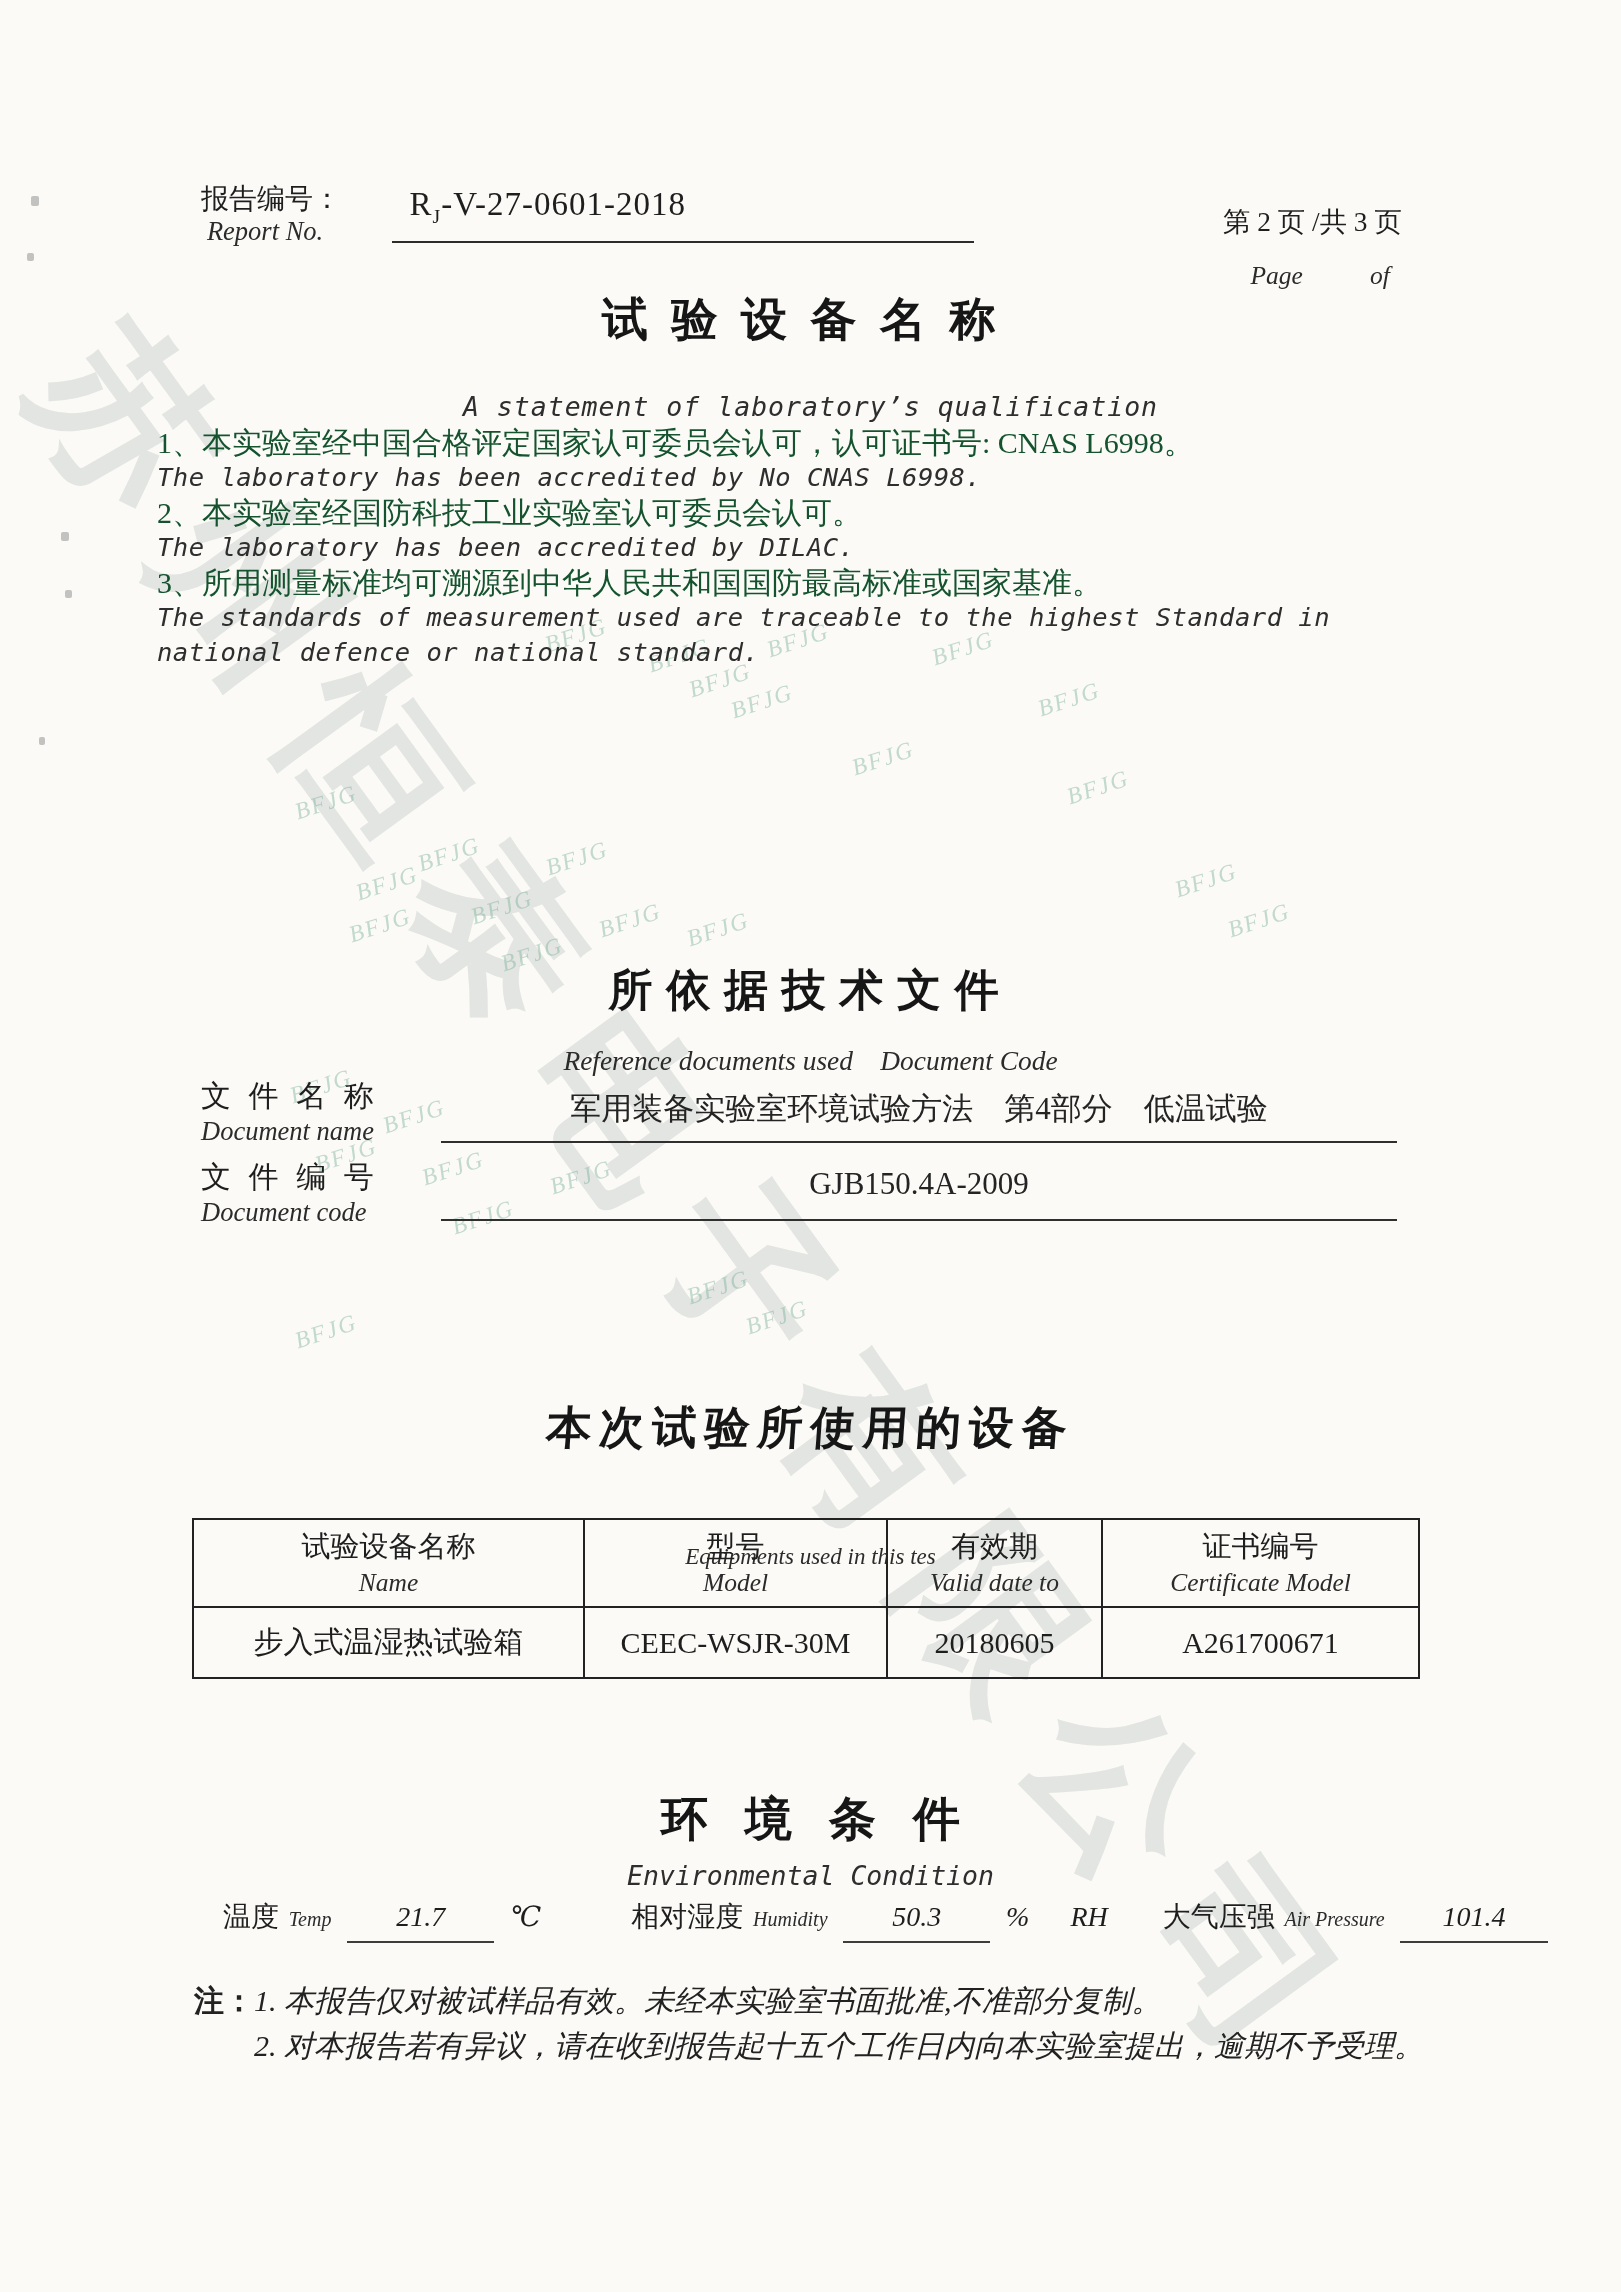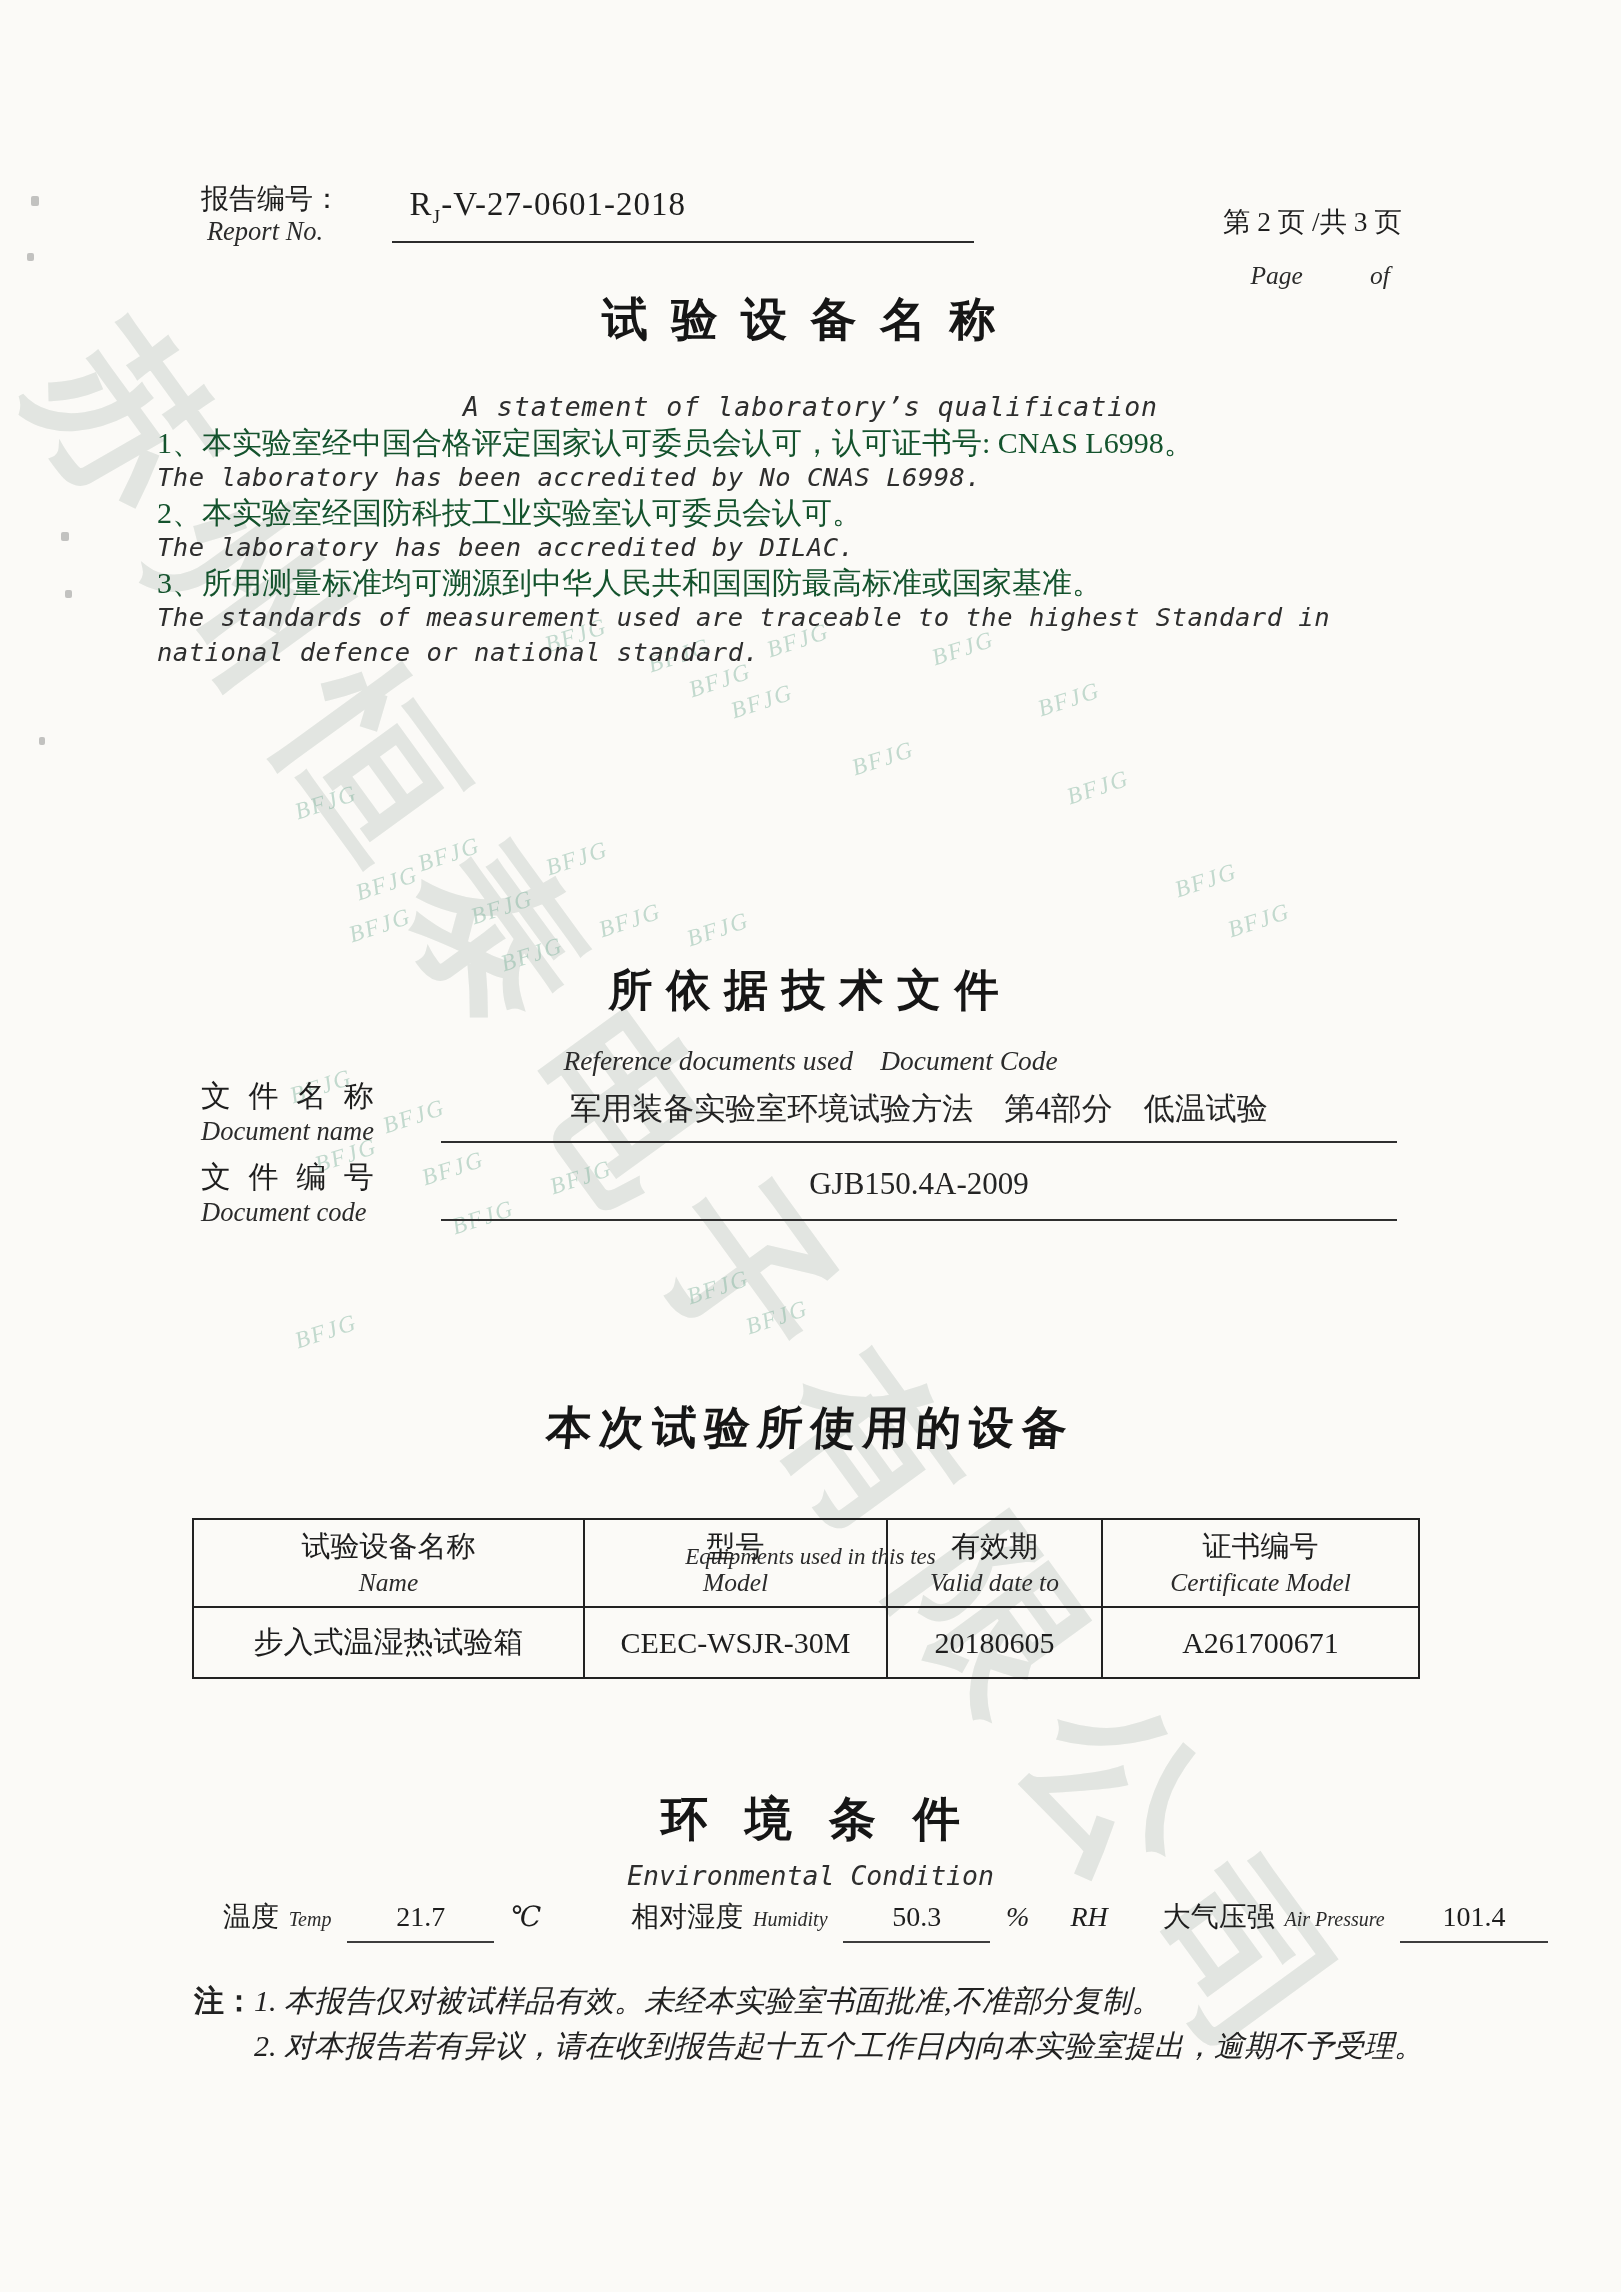--- a/index.html
+++ b/index.html
@@ -72,21 +72,21 @@
   .eq-table .th .en-i{display:block;font-size:25.5px;line-height:33px;}
   .eq-table .tr-data td{height:67px;font-size:30px;font-family:Liberation Serif, serif;}
   .c1{width:387px;} .c2{width:299px;} .c3{width:211px;} .c4{width:313px;}
 
   
   .env-row{left:223px;top:1898px;display:flex;align-items:baseline;font-size:28px;white-space:nowrap;}
   .env-row .en-i{font-size:20px;margin-left:9.8px;}
   .env-val{
     display:inline-block;min-width:108px;text-align:center;
     border-bottom:2.9px solid #3d3d3d;
-    padding:0 19.6px 7.8px 19.6px;margin:0 15.7px;font-size:28px;
+    padding:0 19.6px 7.8px 19.6px;margin:0 15.7px;font-size:28px;font-style:italic;
   }
   .env-gap2{margin-left:90px;}
   .env-gap3{margin-left:55px;}
   .env-rh{margin-left:41px;font-style:italic;}
   .env-unit{font-style:italic;}
 
   
   .notes{left:194px;top:1978px;width:1343px;display:flex;font-size:30px;line-height:45px;color:#222;}
   .notes-prefix{flex:0 0 auto;font-weight:600;}
   .notes-lines{flex:1;font-style:italic;}

